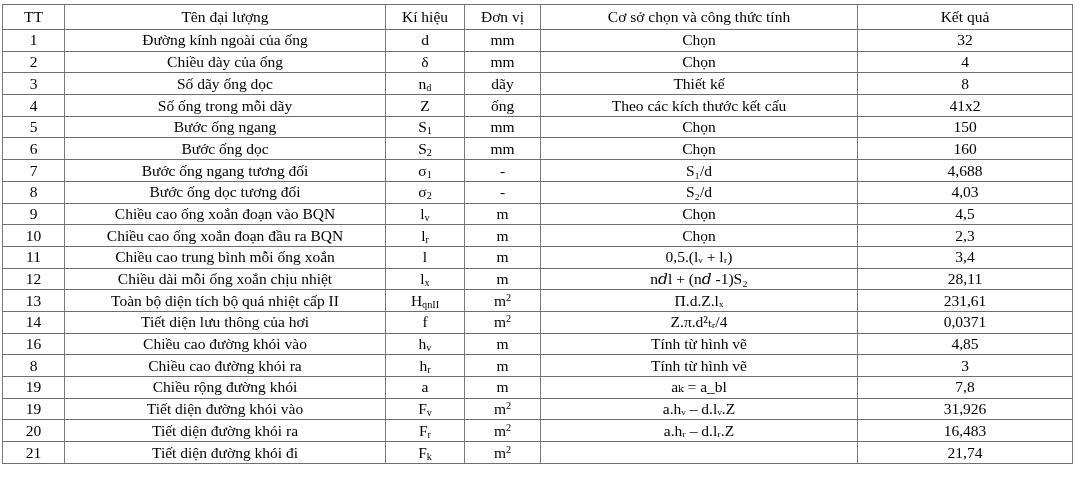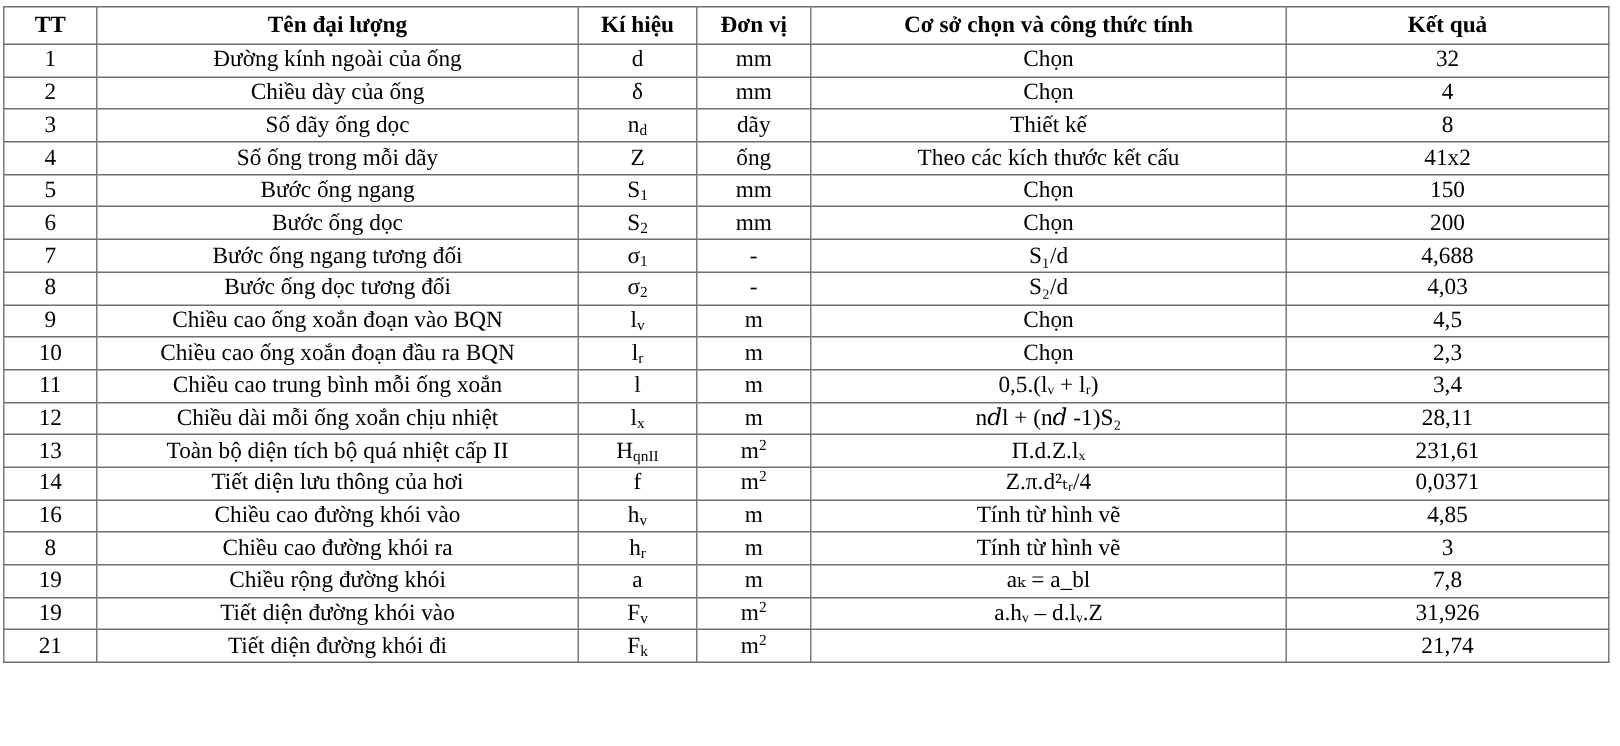--- a/index.html
+++ b/index.html
@@ -35,21 +35,21 @@
     padding: 0 3px;
     font-size: 15.5px;
     line-height: 1.02;
     text-align: center;
     vertical-align: middle;
     font-weight: normal;
     white-space: nowrap;
     overflow: hidden;
   }
   table.calc-table thead th {
-    font-weight: bold;
+    font-weight: normal;
     font-size: 15.5px;
     height: 24px;
   }
   table.calc-table tbody td {
     height: 20.7px;
   }
   tr.tall-row td { height: 33px; }
   tr.last-row td { height: 27px; margin-left: 14px; }
 
   
@@ -128,21 +128,21 @@
           <td>mm</td>
           <td>Chọn</td>
           <td>150</td>
         </tr>
         <tr>
           <td>6</td>
           <td class="cell-name">Bước ống dọc</td>
           <td>S<sub>2</sub></td>
           <td>mm</td>
           <td>Chọn</td>
-          <td>200</td>
+          <td>160</td>
         </tr>
         <tr>
           <td>7</td>
           <td class="cell-name">Bước ống ngang tương đối</td>
           <td>σ<sub>1</sub></td>
           <td>-</td>
           <td>S₁/d</td>
           <td>4,688</td>
         </tr>
         <tr>
@@ -226,20 +226,28 @@
           <td>7,8</td>
         </tr>
         <tr>
           <td>19</td>
           <td class="cell-name">Tiết diện đường khói vào</td>
           <td>F<sub>v</sub></td>
           <td>m<sup>2</sup></td>
           <td>a.hᵥ – d.lᵥ.Z</td>
           <td>31,926</td>
         </tr>
+        <tr>
+          <td>20</td>
+          <td class="cell-name">Tiết diện đường khói ra</td>
+          <td>F<sub>r</sub></td>
+          <td>m<sup>2</sup></td>
+          <td>a.hᵣ – d.lᵣ.Z</td>
+          <td>16,483</td>
+        </tr>
         <tr class="last-row">
           <td>21</td>
           <td class="cell-name">Tiết diện đường khói đi</td>
           <td>F<sub>k</sub></td>
           <td>m<sup>2</sup></td>
           <td class="empty-cell"></td>
           <td>21,74</td>
         </tr>
       </tbody>
   </table>

